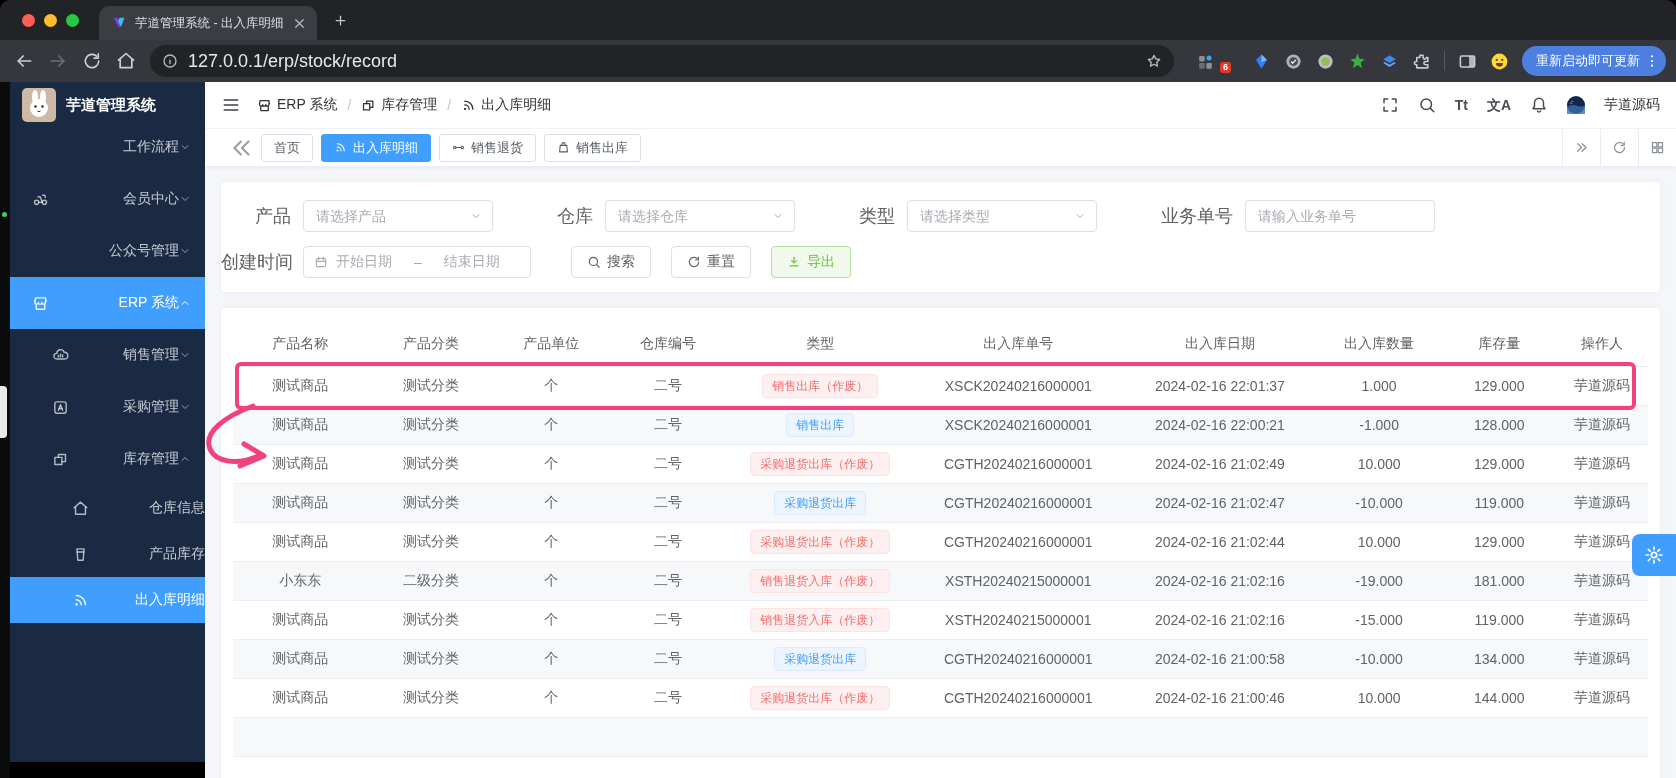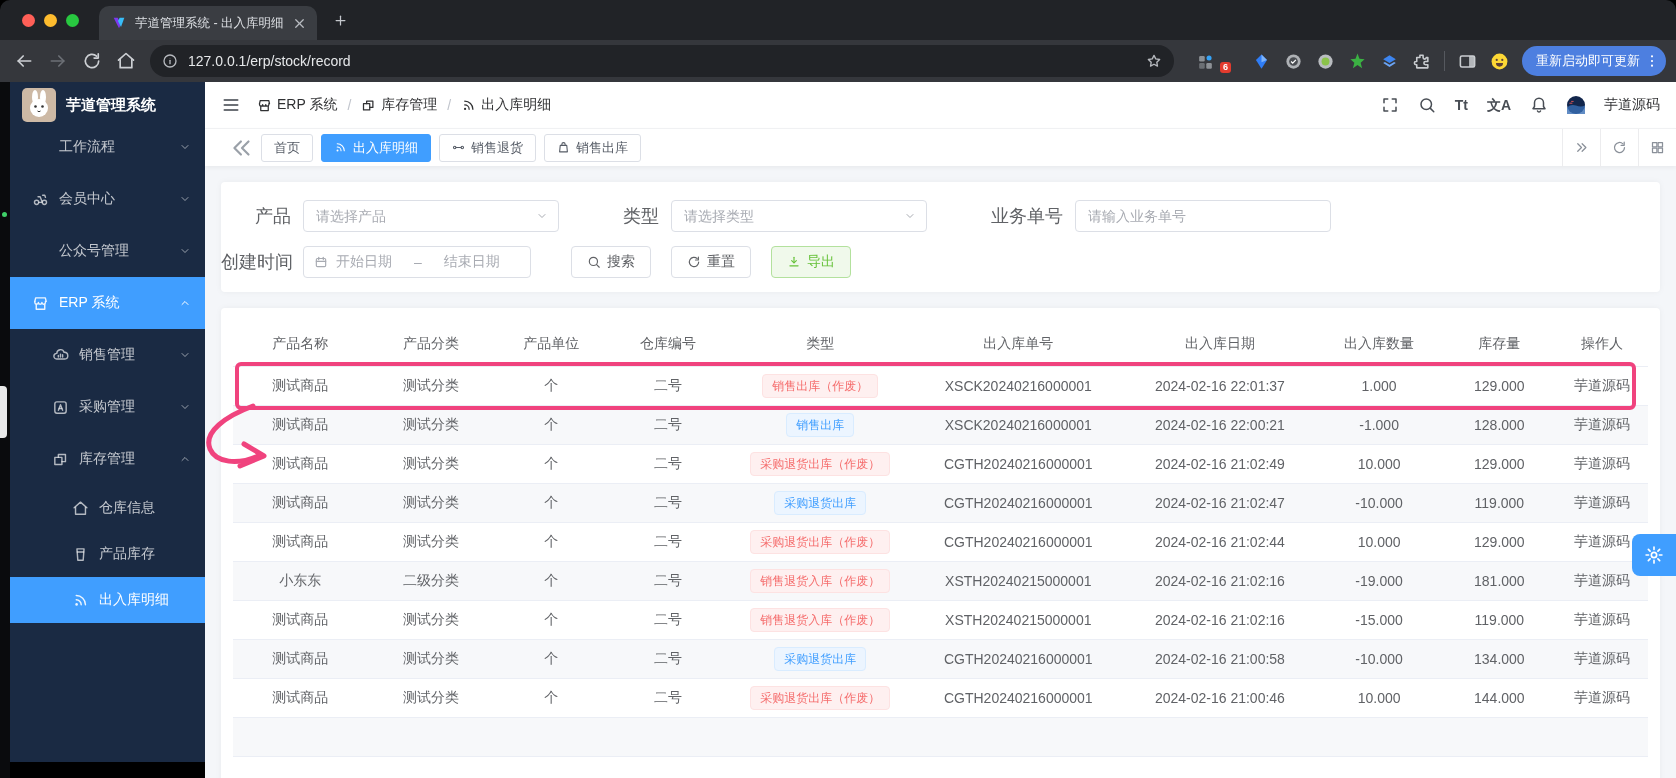--- a/index.html
+++ b/index.html
@@ -28,38 +28,38 @@
   .newtab svg { width:15px; height:15px; }
 
   
   .toolbar { position:absolute; left:0; top:40px; width:100%; height:42px; background:#35373c;
     display:flex; align-items:center; padding:0 10px 0 14px; gap:14px; }
   .tbic { width:20px; height:20px; color:#cdd0d4; }
   .tbic.dim { color:#6c7076; }
   .urlpill { flex:1; height:32px; background:#212327; border-radius:16px; display:flex; align-items:center;
     padding:0 12px; gap:10px; margin-right:8px; }
   .urlpill .ic { width:16px; height:16px; color:#b6b9be; }
-  .urltext { color:#e6e8ea; font-size:14px; flex:1; }
+  .urltext { color:#e6e8ea; font-size:18px; flex:1; }
   .extrow { display:flex; align-items:center; gap:13px; }
   .extrow .ic { width:19px; height:19px; position:relative; color:#c9ccd0; }
   .extbadge { position:absolute; right:-5px; bottom:-3px; background:#e23b2e; color:#fff; font-size:9px;
     line-height:11px; padding:0 3px; border-radius:3px; font-weight:bold; }
   .tdivider { width:1px; height:20px; background:#56595f; }
   .avatar-emoji { width:24px; height:24px; }
   .updatebtn { height:30px; border-radius:16px; background:#4d7fe0; color:#fff; font-size:13px;
     display:flex; align-items:center; gap:4px; padding:0 6px 0 14px; white-space:nowrap; }
   .updatebtn .ic { width:16px; height:16px; color:#fff; }
 
   
   .desk { position:absolute; left:0; top:82px; width:10px; bottom:0; background:#0a0b0d; }
   .desk-dot { position:absolute; left:2px; top:130px; width:5px; height:5px; border-radius:50%; background:#3fd068; }
   .desk-tab { position:absolute; left:0; top:304px; width:7px; height:52px; background:#e9e9e9; border-radius:0 4px 4px 0; }
 
   
-  .sidebar { position:absolute; left:10px; top:82px; width:195px; bottom:16px; background:#1a2a43; overflow:hidden; }
+  .sidebar { position:absolute; left:10px; top:82px; width:195px; bottom:16px; background:#1a2a43; overflow:hidden;text-align:right; }
   .logo { position:relative; z-index:2; height:46px; background:#1a2a43; display:flex; align-items:center;
     gap:10px; padding-left:12px; }
   .logo .ic { width:34px; height:34px; }
   .logo-title { color:#fff; font-size:15px; font-weight:bold; white-space:nowrap; }
   .m-item { display:flex; align-items:center; color:rgba(255,255,255,.74); font-size:14px; cursor:pointer; }
   .m-item .mi-ic { width:17px; height:17px; margin-right:10px; opacity:.9; flex:none; }
   .mi-ic.empty { visibility:hidden; }
   .m-item .mi-label { flex:1; white-space:nowrap; overflow:hidden; }
   .m-item .mi-chev { width:12px; height:12px; margin-right:14px; color:rgba(255,255,255,.55); flex:none; }
   .m-item.lvl1 { height:52px; padding-left:22px; }
@@ -98,21 +98,21 @@
 
   .content { flex:1; padding:16px; overflow:hidden; }
   .card { background:#fff; border-radius:4px; box-shadow:0 0 6px rgba(0,0,0,.05); }
   .filter-card { padding:18px 20px 14px 0; }
   .f-row { display:flex; align-items:center; }
   .f-row + .f-row { margin-top:14px; }
   .f-group { display:flex; align-items:center; }
   .f-group + .f-group { margin-left:64px; }
   .f-label { color:#606266; font-size:18px; margin-right:12px; white-space:nowrap; }
   .f-label.w70 { width:70px; text-align:right; }
-  .f-box { width:256px; height:32px; border:1px solid #dcdfe6; border-radius:4px; background:#fff;
+  .f-box { width:190px; height:32px; border:1px solid #dcdfe6; border-radius:4px; background:#fff;
     display:flex; align-items:center; padding:0 10px; gap:8px; }
   .f-box input { border:none; outline:none; flex:1; font-size:14px; color:#303133; min-width:0;
     font-family:inherit; background:transparent; }
   .f-box input::placeholder { color:#a8abb2; }
   .f-box .chev { width:12px; height:12px; color:#a8abb2; flex:none; }
   .f-box .cal { width:14px; height:14px; color:#a8abb2; flex:none; }
   .dph { color:#a8abb2; font-size:14px; white-space:nowrap; }
   .dsep { color:#a8abb2; font-size:14px; margin:0 14px; }
   .btn { height:32px; border-radius:4px; border:1px solid #dcdfe6; background:#fff; color:#606266;
     font-size:14px; padding:0 15px; display:flex; align-items:center; gap:6px; cursor:pointer;
@@ -590,20 +590,31 @@
       </div>
     </div>
 
     <div class="content">
       <div class="card filter-card">
         <div class="f-row" id="filter-row-1">
             <div class="f-group">
               <span class="f-label w70">产品</span>
               <div class="f-box">
                 <input readonly="readonly" placeholder="请选择产品" style="">
+                <span class="ic chev">
+                  <svg viewBox="0 0 24 24" fill="none" stroke="currentColor" stroke-width="2" stroke-linecap="round" stroke-linejoin="round">
+                    <polyline points="6 9 12 15 18 9"></polyline>
+                  </svg>
+                </span>
+              </div>
+            </div>
+            <div class="f-group">
+              <span class="f-label">仓库</span>
+              <div class="f-box">
+                <input readonly="readonly" placeholder="请选择仓库" style="">
                 <span class="ic chev">
                   <svg viewBox="0 0 24 24" fill="none" stroke="currentColor" stroke-width="2" stroke-linecap="round" stroke-linejoin="round">
                     <polyline points="6 9 12 15 18 9"></polyline>
                   </svg>
                 </span>
               </div>
             </div>
             <div class="f-group">
               <span class="f-label">类型</span>
               <div class="f-box">

